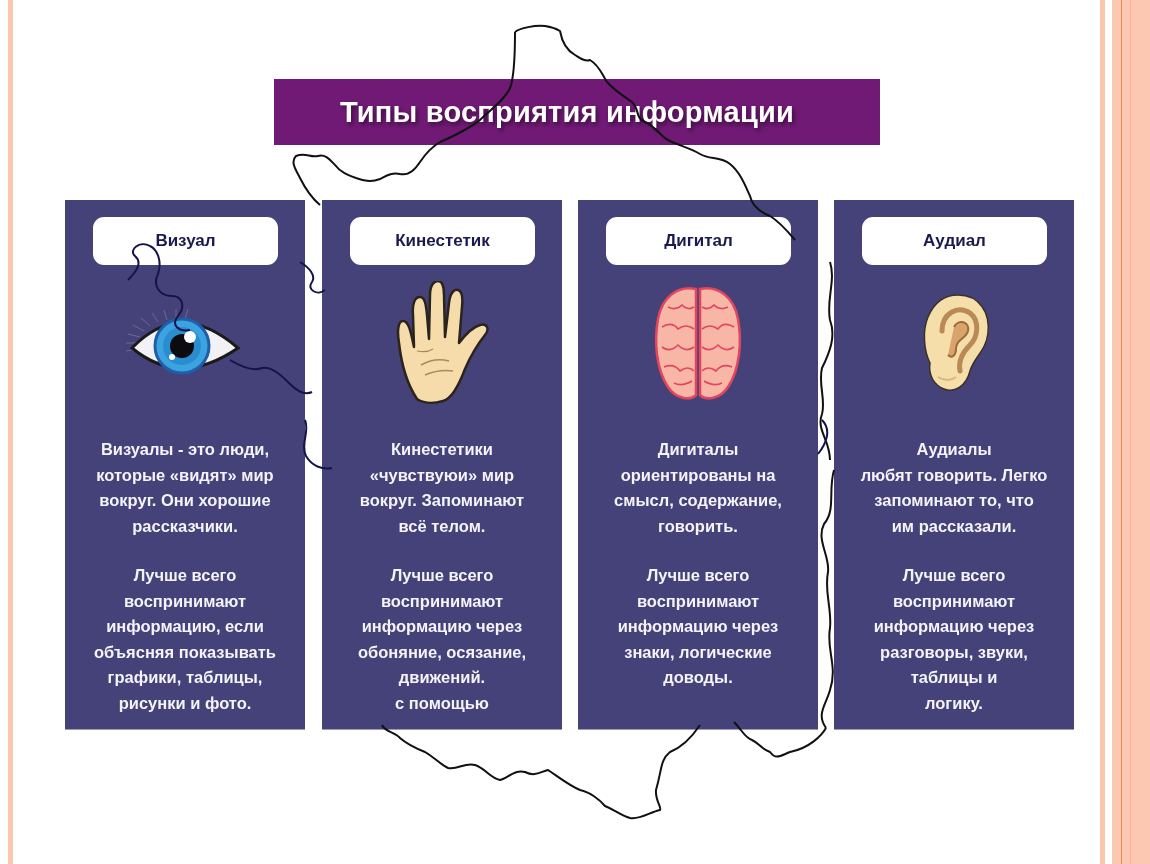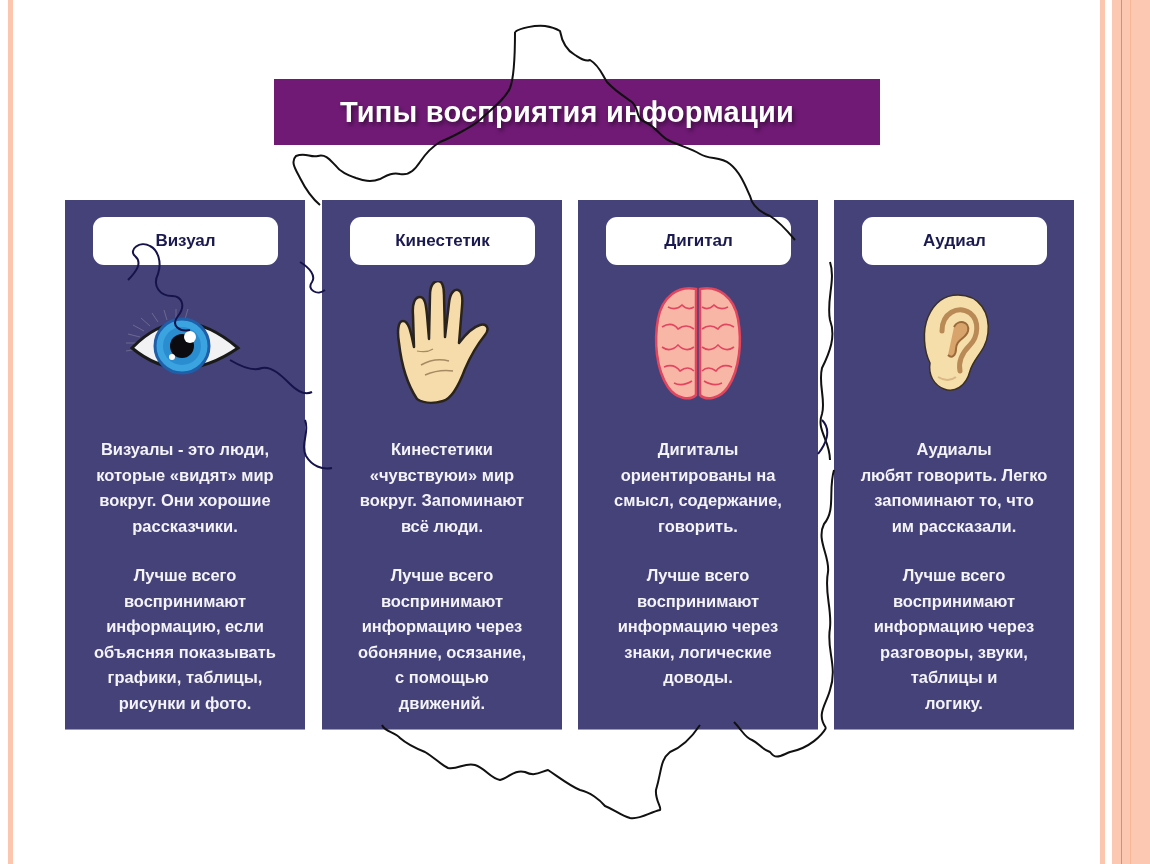--- a/index.html
+++ b/index.html
@@ -121,29 +121,29 @@
       <path d="M34 84 Q48 76 62 80" stroke="#a68a64" stroke-width="1.5" fill="none"></path>
       <path d="M38 94 Q52 88 66 90" stroke="#a68a64" stroke-width="1.5" fill="none"></path>
       <path d="M30 70 Q40 72 46 68" stroke="#a68a64" stroke-width="1.2" fill="none"></path>
     </svg>
   </div>
   <div class="card-text">
     <p>
       <span class="line">Кинестетики</span>
       <span class="line">«чувствуюи» мир</span>
       <span class="line">вокруг. Запоминают</span>
-      <span class="line">всё люди.</span>
+      <span class="line">всё телом.</span>
     </p>
     <p>
       <span class="line">Лучше всего</span>
       <span class="line">воспринимают</span>
       <span class="line">информацию через</span>
       <span class="line">обоняние, осязание,</span>
+      <span class="line">движений.</span>
       <span class="line">с помощью</span>
-      <span class="line">движений.</span>
     </p>
   </div>
 </div>
 
 <div class="card" style="left:578px">
   <div class="card-header">
     <span>Дигитал</span>
   </div>
   <div class="card-icon">
     <svg width="100" height="120" viewBox="0 0 100 120">

